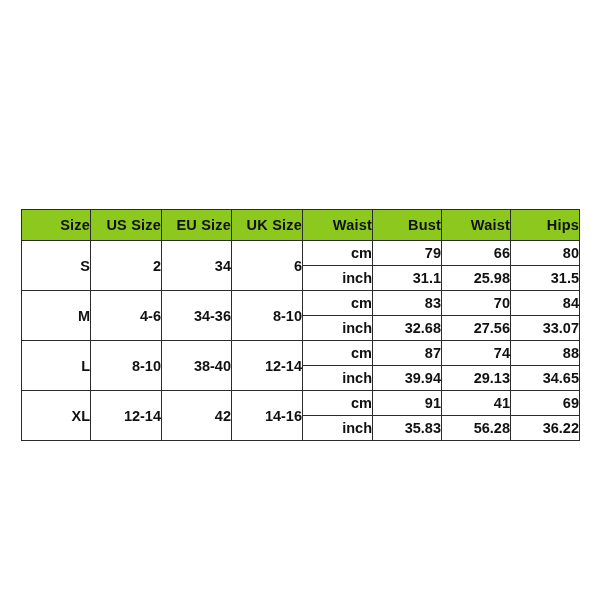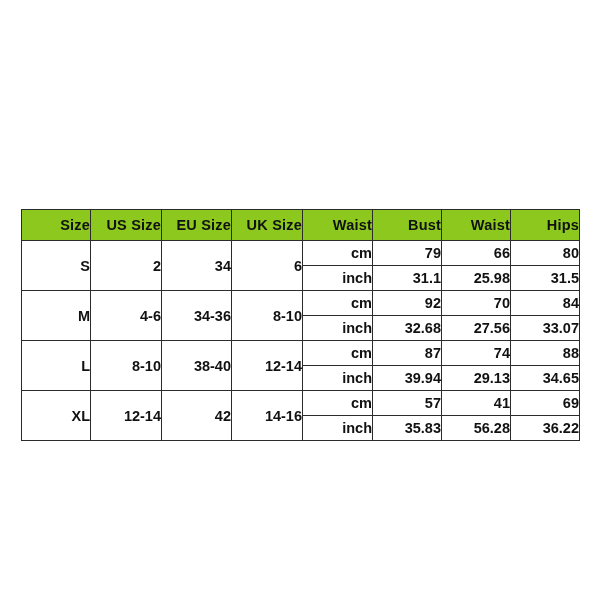--- a/index.html
+++ b/index.html
@@ -105,21 +105,21 @@
         <td>25.98</td>
         <td>31.5</td>
       </tr>
 
       <tr>
         <td class="size-cell" rowspan="2">M</td>
         <td class="span-cell" rowspan="2">4-6</td>
         <td class="span-cell" rowspan="2">34-36</td>
         <td class="span-cell" rowspan="2">8-10</td>
         <td>cm</td>
-        <td>92</td>
+        <td>83</td>
         <td>70</td>
         <td>84</td>
       </tr>
       <tr>
         <td>inch</td>
         <td>32.68</td>
         <td>27.56</td>
         <td>33.07</td>
       </tr>
 
@@ -139,21 +139,21 @@
         <td>29.13</td>
         <td>34.65</td>
       </tr>
 
       <tr>
         <td class="size-cell" rowspan="2">XL</td>
         <td class="span-cell" rowspan="2">12-14</td>
         <td class="span-cell" rowspan="2">42</td>
         <td class="span-cell" rowspan="2">14-16</td>
         <td>cm</td>
-        <td>57</td>
+        <td>91</td>
         <td>41</td>
         <td>69</td>
       </tr>
       <tr>
         <td>inch</td>
         <td>35.83</td>
         <td>56.28</td>
         <td>36.22</td>
       </tr>
 

